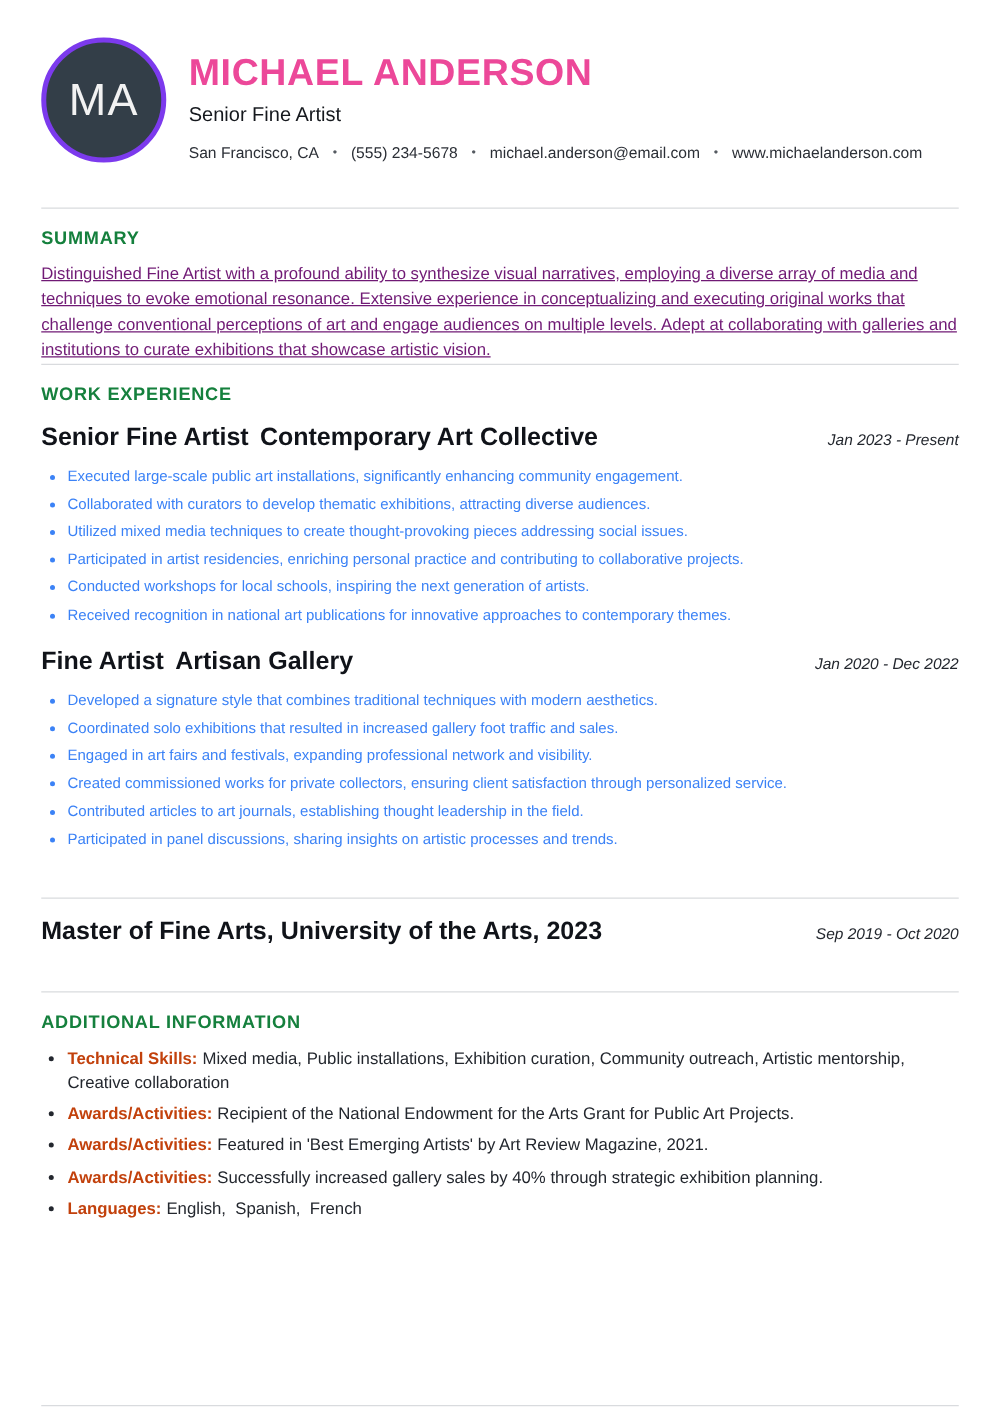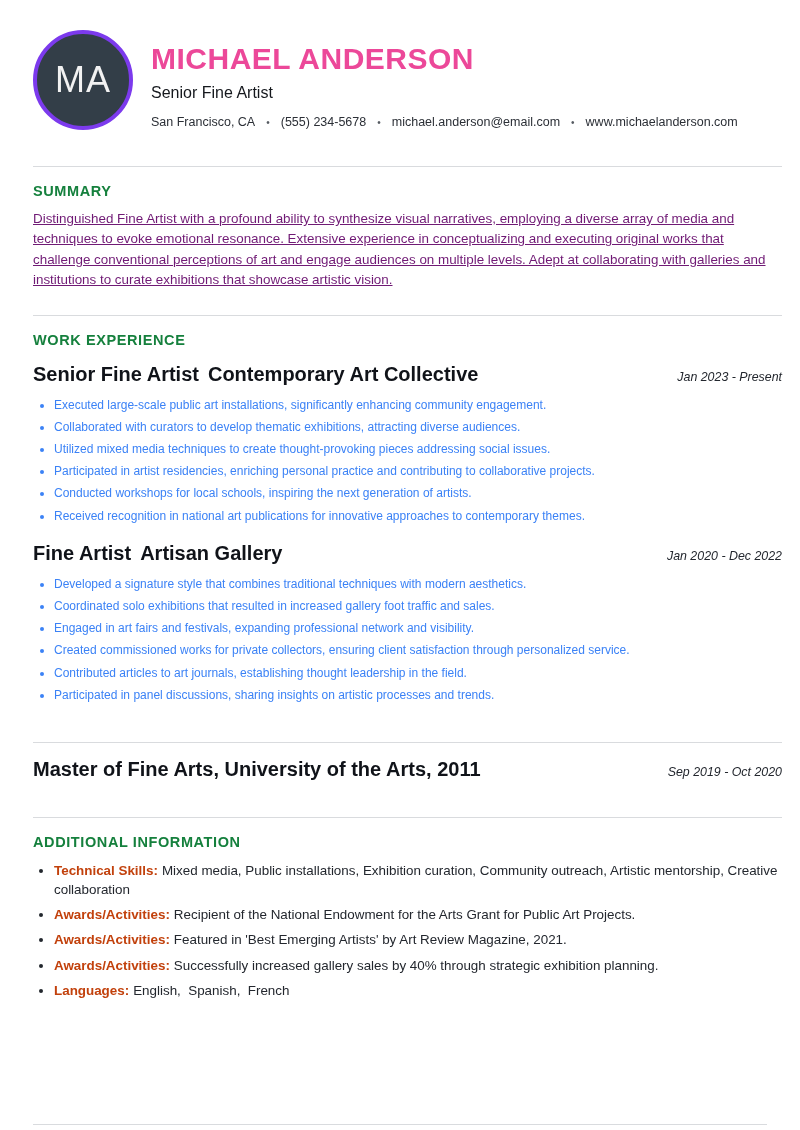--- a/index.html
+++ b/index.html
@@ -1,20 +1,20 @@
 <!DOCTYPE html>
 <html><head>
 <meta charset="utf-8">
 <style>
   * { margin: 0; padding: 0; box-sizing: border-box; }
   html, body { background: #ffffff; }
   body { font-family: "Liberation Sans", sans-serif; color: #1f2430; }
   .page {
     width: 800px; height: 1130px; background: #ffffff;
-    position: relative; padding: 30px 18px 0 33px; overflow: hidden;
+    position: relative; padding: 30px 33px 0 33px; overflow: hidden;
   }
 
   
   .header { display: flex; align-items: flex-start; gap: 18px; }
   .avatar {
     width: 100px; height: 100px; border-radius: 50%;
     background: #333e48; border: 4px solid #7c3aed;
     display: flex; align-items: center; justify-content: center;
     color: #f2f2f2; font-size: 36px; letter-spacing: 1px; flex: 0 0 auto;
   }
@@ -24,21 +24,21 @@
     letter-spacing: 0.5px; line-height: 1.1;
   }
   .headline { font-size: 16px; color: #15181d; margin-top: 9px; }
   .contact-row {
     margin-top: 13px; font-size: 12.5px; color: #2b2f36;
     display: flex; align-items: center; flex-wrap: wrap;
   }
   .contact-row .sep { color: #555a61; margin: 0 11px; font-size: 10px; }
 
   
-  .section { margin-top: 24px; }
+  .section { }
   .section-lg-gap { margin-top: 36px; }
   hr.divider { border: none; border-top: 1px solid #d9dbde; height: 0; }
   .section-heading {
     color: #15803d; font-size: 14.5px; font-weight: bold;
     letter-spacing: 0.6px; margin-top: 16px;
   }
   .summary-text {
     margin-top: 10px; font-size: 13.4px; line-height: 20.4px; color: #701a75; text-decoration: underline;
   }
 
@@ -134,21 +134,21 @@
         <li>Created commissioned works for private collectors, ensuring client satisfaction through personalized service.</li>
         <li>Contributed articles to art journals, establishing thought leadership in the field.</li>
         <li>Participated in panel discussions, sharing insights on artistic processes and trends.</li>
       </ul>
     </div>
   </div>
 
   <div class="section section-lg-gap">
     <hr class="divider">
     <div class="entry-head">
-      <div class="entry-title">Master of Fine Arts, University of the Arts, 2011</div>
+      <div class="entry-title">Master of Fine Arts, University of the Arts, 2023</div>
       <div class="entry-dates">Sep 2019 - Oct 2020</div>
     </div>
   </div>
 
   <div class="section section-lg-gap">
     <hr class="divider">
     <div class="section-heading">ADDITIONAL INFORMATION</div>
     <ul class="add-list">
       <li><span class="add-label">Technical Skills:</span><span class="add-text">Mixed media, Public installations, Exhibition curation, Community outreach, Artistic mentorship, Creative collaboration</span></li>
       <li><span class="add-label">Awards/Activities:</span><span class="add-text">Recipient of the National Endowment for the Arts Grant for Public Art Projects.</span></li>

